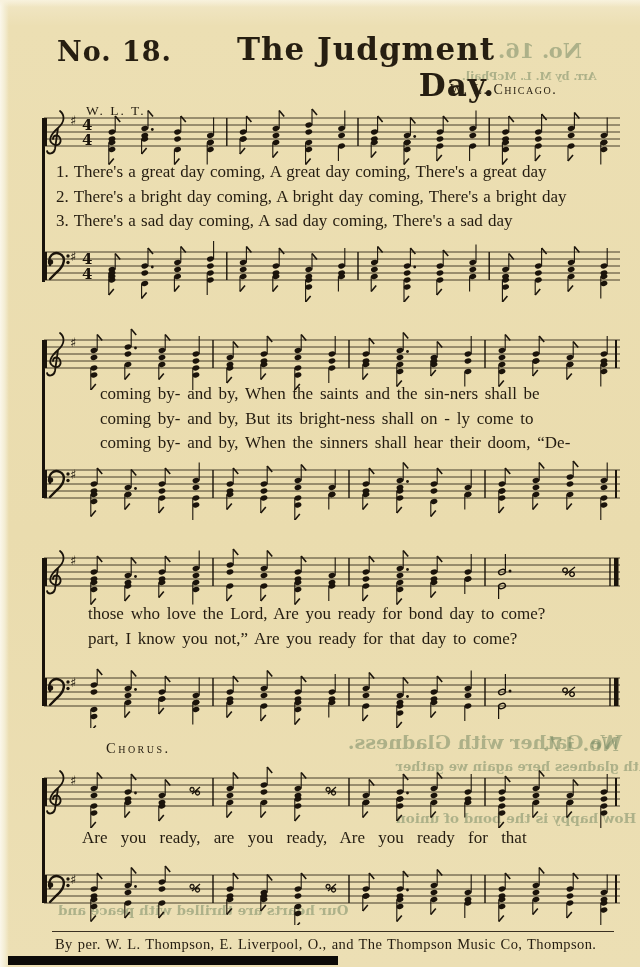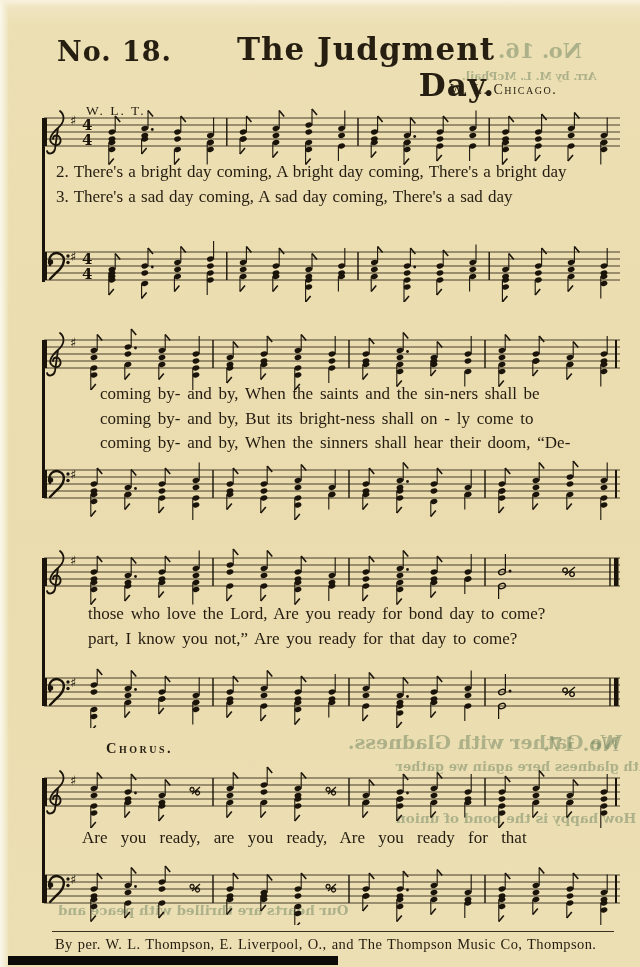--- a/index.html
+++ b/index.html
@@ -20,21 +20,21 @@
   .composer{position:absolute;left:450px;top:82px;font-size:14px;letter-spacing:1.5px;
     font-variant:small-caps;}
   .staff{position:absolute;left:44px;width:576px;height:70px;}
   .sysline{position:absolute;left:42px;width:3px;background:#19130b;}
   .lyrics{position:absolute;font-size:17px;line-height:24.5px;white-space:nowrap;color:#241c10;}
   .v1{word-spacing:1px}
   .v2{word-spacing:2.5px}
   .v3{word-spacing:2.5px}
   .chorus-line{word-spacing:9px}
   .chorus-label{position:absolute;left:106px;top:740px;font-size:14.5px;
-    font-variant:small-caps;letter-spacing:2.5px;font-weight:bold;}
+    font-variant:small-caps;letter-spacing:2.5px;font-weight:normal;}
   .footer-rule{position:absolute;left:52px;top:931px;width:562px;height:1px;background:#3a3022;}
   .footer-text{position:absolute;left:55px;top:936px;font-size:14.5px;letter-spacing:0.4px;
     word-spacing:1px;color:#241c10;}
   .scan-bar{position:absolute;left:8px;top:956px;width:330px;height:9px;background:#0d0b08;}
   .bleed{position:absolute;transform:scaleX(-1);color:rgba(104,128,92,0.48);
     filter:blur(0.5px);font-family:"DejaVu Serif",serif;white-space:nowrap;font-weight:bold;}
 </style>
 </head>
 <body>
 
@@ -179,20 +179,21 @@
       <ellipse cx="560" cy="44.5" rx="3.5" ry="2.5" fill="#1b140b" stroke="#1b140b" stroke-width="0" transform="rotate(-16 560 44.5)"></ellipse>
       <line x1="563.2" y1="37.5" x2="563.2" y2="19.5" stroke="#1b140b" stroke-width="1.1"></line>
       <ellipse cx="560" cy="44.5" rx="3.5" ry="2.5" fill="#1b140b" stroke="#1b140b" stroke-width="0" transform="rotate(-16 560 44.5)"></ellipse>
       <ellipse cx="560" cy="51.5" rx="3.5" ry="2.5" fill="#1b140b" stroke="#1b140b" stroke-width="0" transform="rotate(-16 560 51.5)"></ellipse>
       <line x1="556.8" y1="44.5" x2="556.8" y2="66.5" stroke="#1b140b" stroke-width="1.1"></line>
       <line x1="182.79999999999998" y1="20" x2="182.79999999999998" y2="48" stroke="#1b140b" stroke-width="1.4"></line>
       <line x1="314" y1="20" x2="314" y2="48" stroke="#1b140b" stroke-width="1.4"></line>
       <line x1="445.2" y1="20" x2="445.2" y2="48" stroke="#1b140b" stroke-width="1.4"></line>
     </svg>
   <div class="lyrics v1" style="top:160px;left:56px">
+    <div>1. There's a great day coming,  A great day coming, There's a great day</div>
     <div>2. There's a bright day coming, A bright day coming, There's a bright day</div>
     <div>3. There's a sad day coming,  A sad day coming, There's a sad day</div>
   </div>
   <svg class="staff" id="bs1" style="top:232px" viewBox="0 0 576 70">
       <line x1="0" y1="20" x2="576" y2="20" stroke="#332a1c" stroke-width="0.9"></line>
       <line x1="0" y1="27" x2="576" y2="27" stroke="#332a1c" stroke-width="0.9"></line>
       <line x1="0" y1="34" x2="576" y2="34" stroke="#332a1c" stroke-width="0.9"></line>
       <line x1="0" y1="41" x2="576" y2="41" stroke="#332a1c" stroke-width="0.9"></line>
       <line x1="0" y1="48" x2="576" y2="48" stroke="#332a1c" stroke-width="0.9"></line>
       <line x1="1.5" y1="20" x2="1.5" y2="48" stroke="#1b140b" stroke-width="3"></line>

